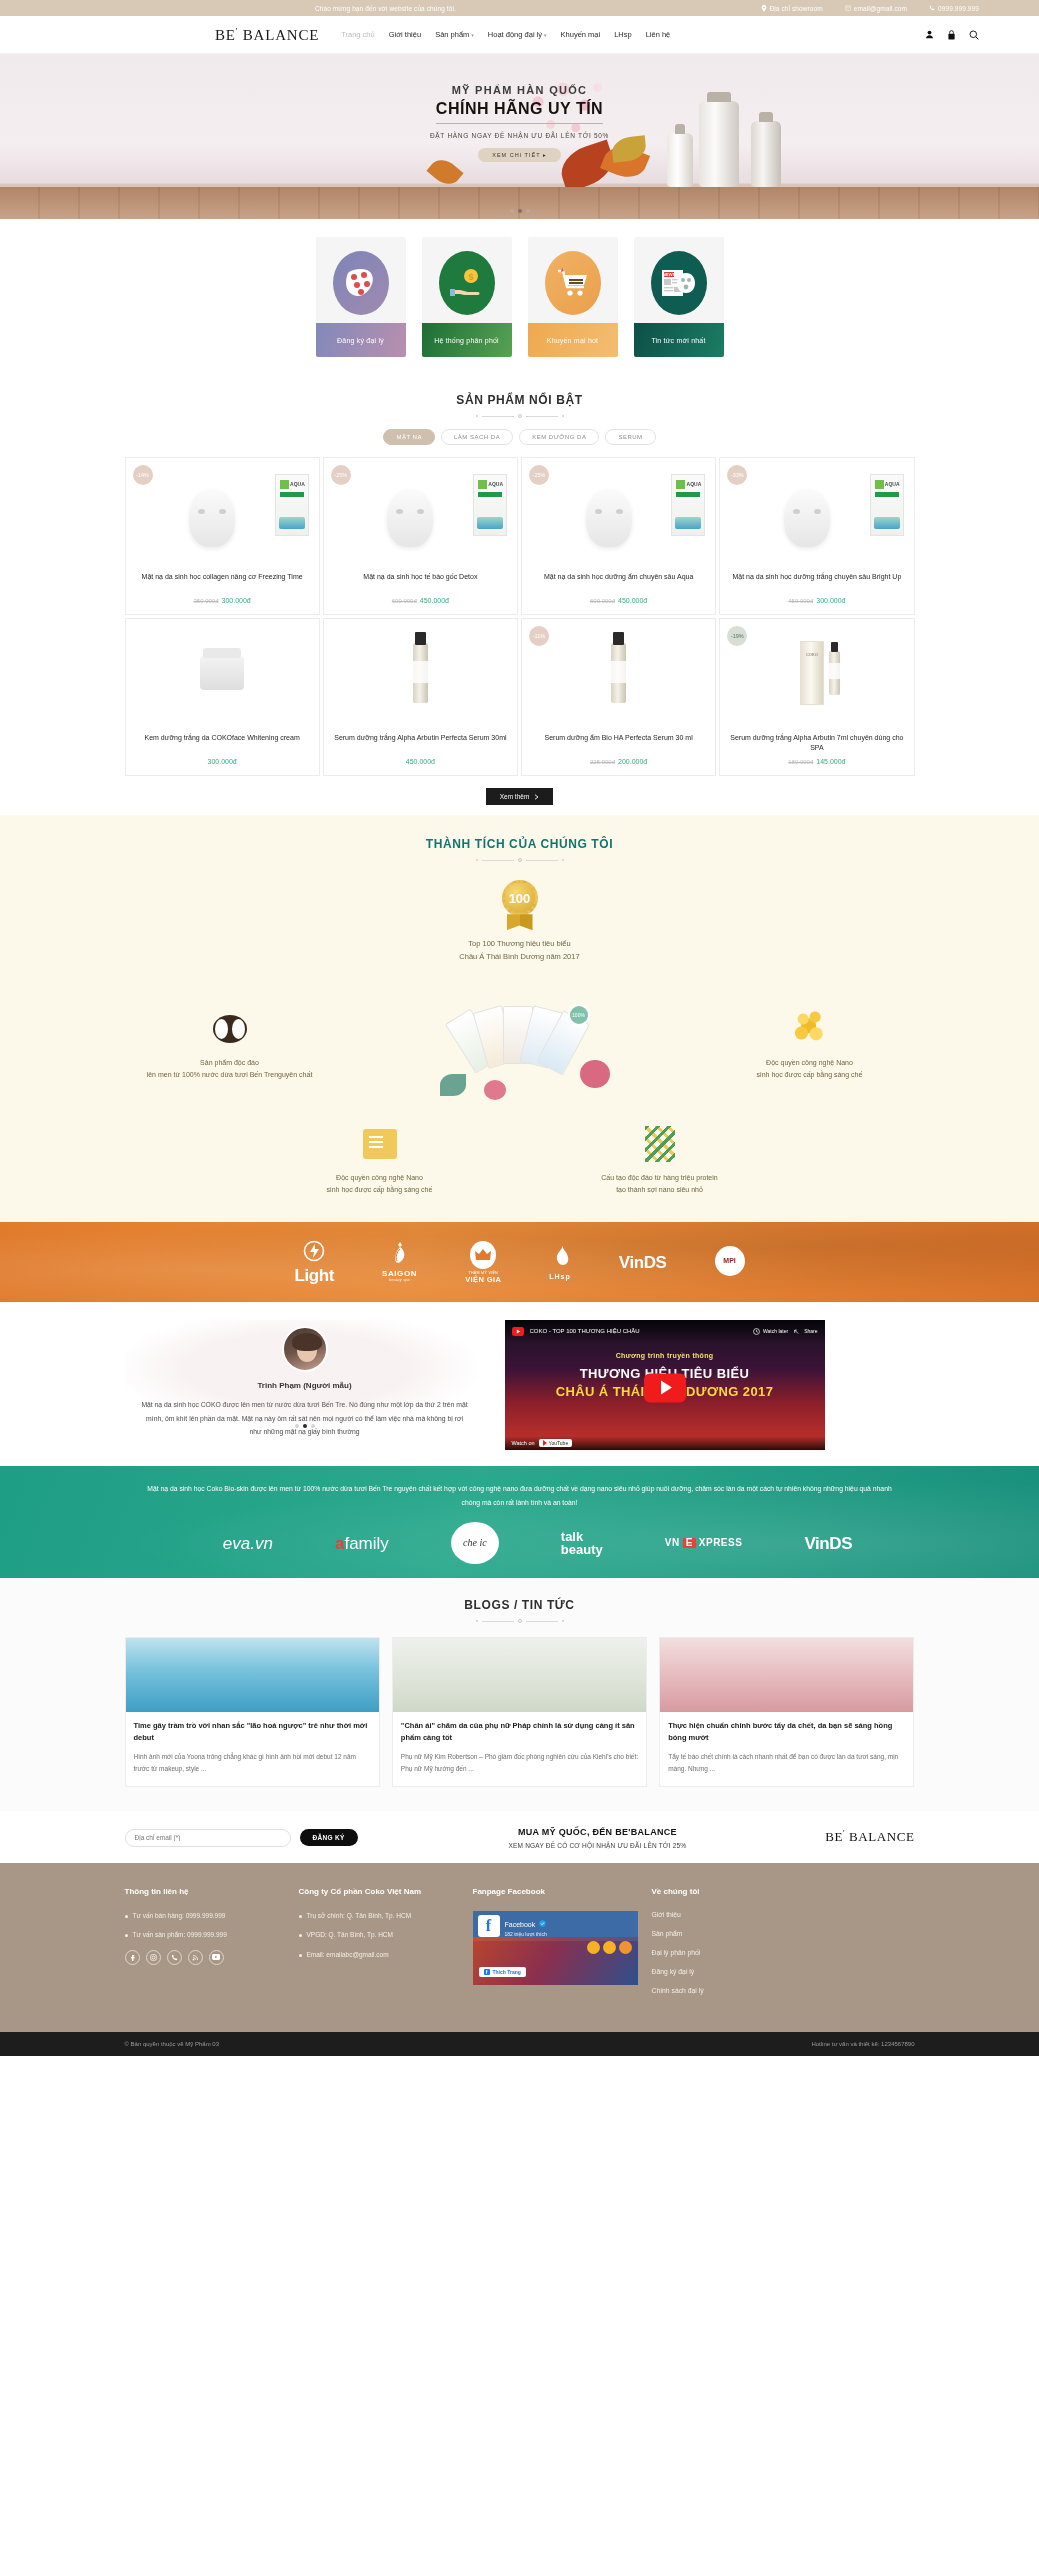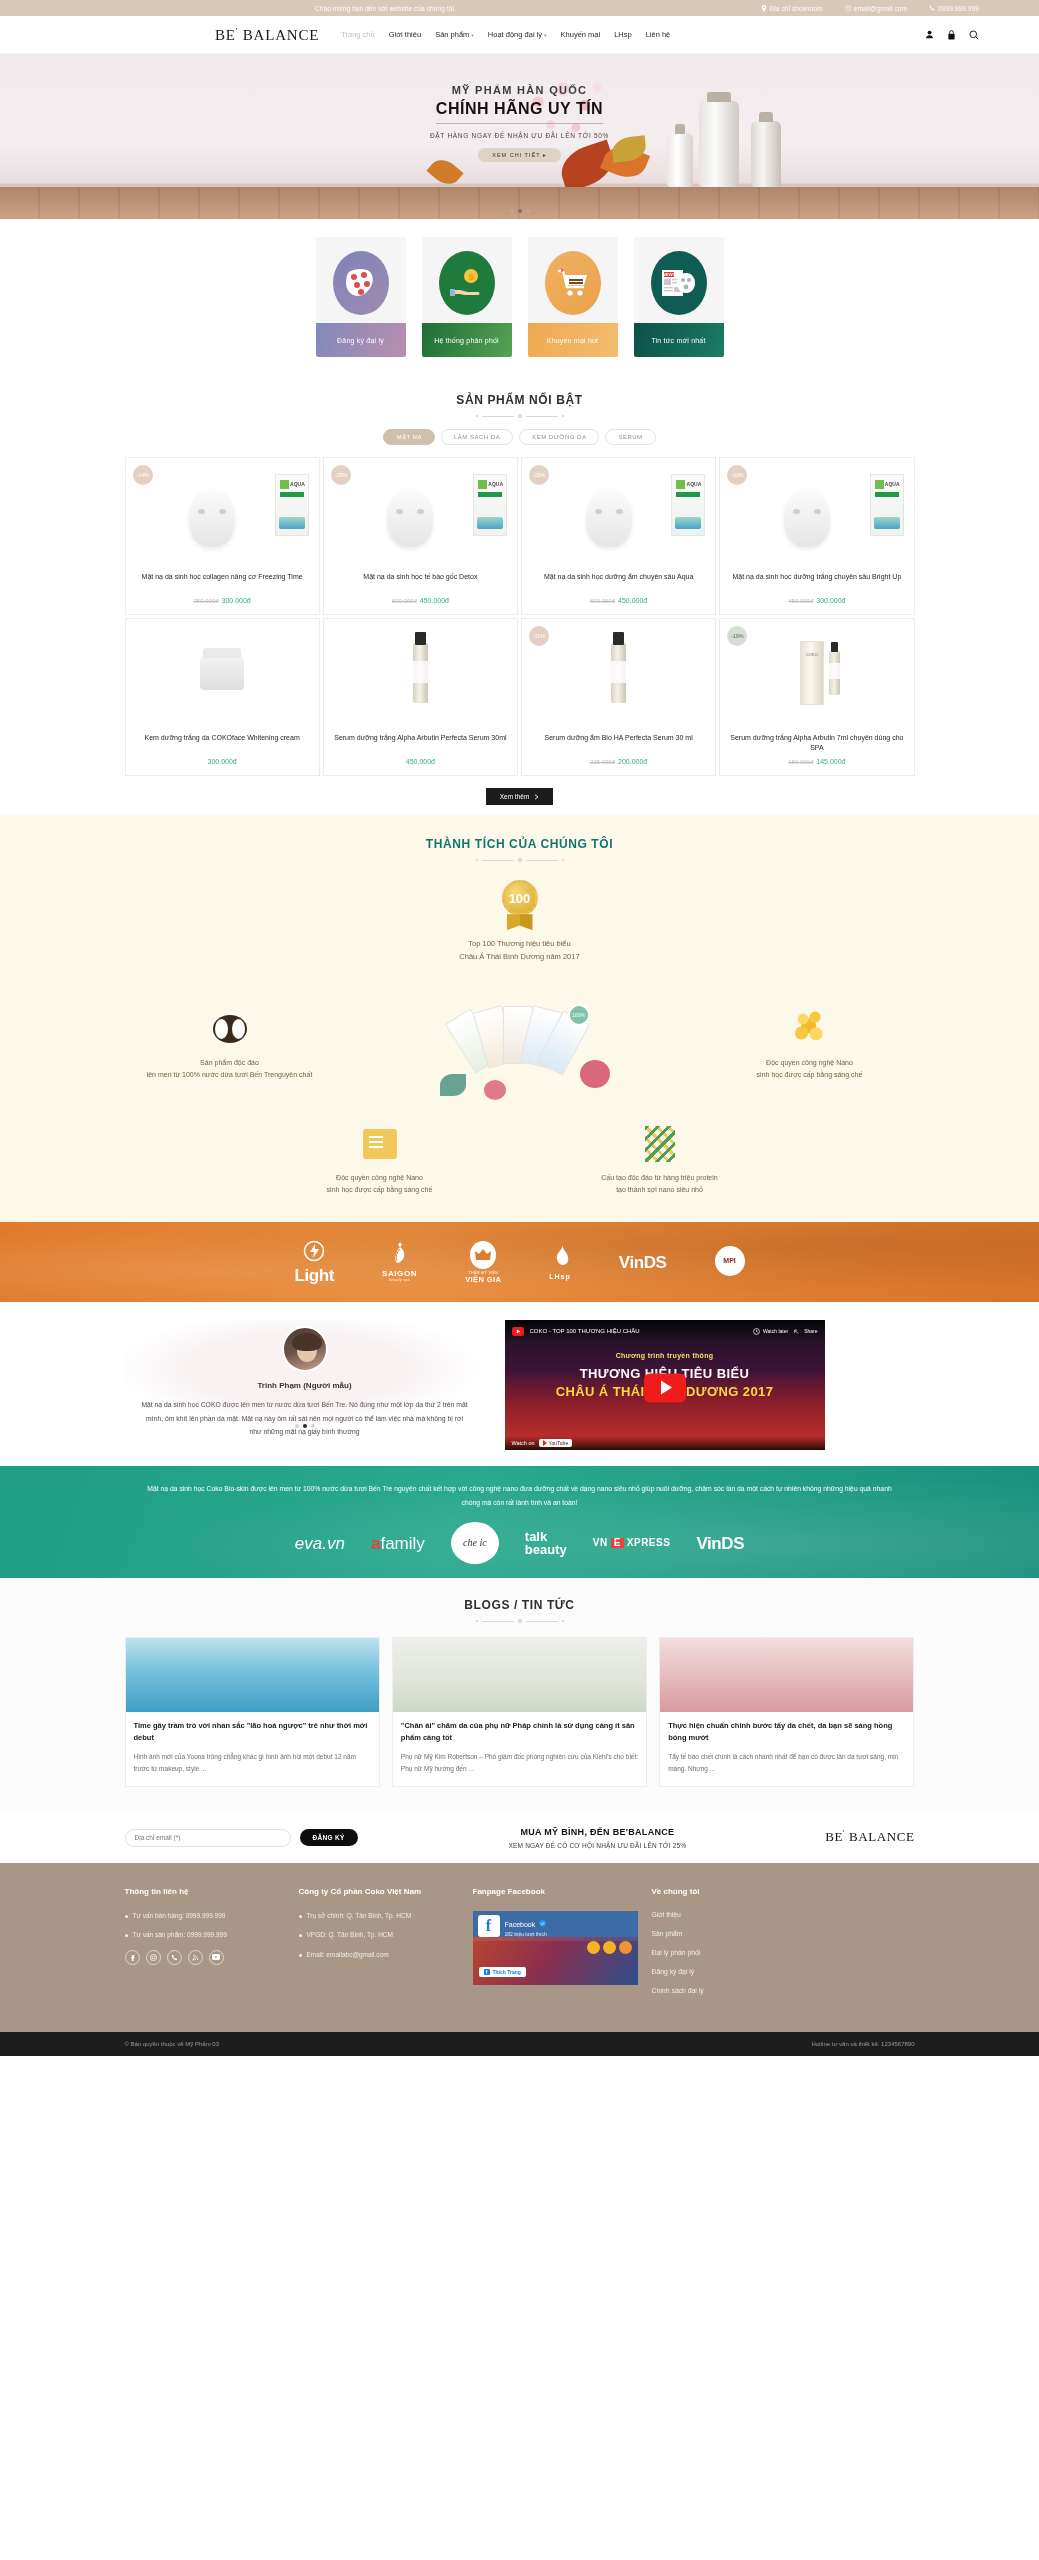--- a/index.html
+++ b/index.html
@@ -367,21 +367,21 @@
   .press {
     background: linear-gradient(110deg,#1f9e86,#2aa98d 45%,#18907c);
     padding: 16px 0 14px; color: #fff; position: relative; overflow: hidden;
   }
   .press:before {
     content:""; position:absolute; inset:0;
     background: radial-gradient(ellipse at 75% 70%, rgba(255,255,255,.12), transparent 60%);
   }
   .press-text { position: relative; text-align: center; font-size: 6.8px; line-height: 2; padding: 0 20px; }
   .press-logos { position: relative; display: flex; align-items: center; justify-content: center; gap: 26px; margin-top: 13px; }
-  .plg { line-height: 1; }
+  .plg { line-height: 1; margin-left: 36px; }
   .eva { font-size: 17px; font-style: italic; }
   .afam { font-size: 17px; color: #fff; font-weight: 400; }
   .afam b { color: #e8403b; font-weight: 800; }
   .cheic { width: 48px; height: 42px; border-radius: 50%; background: #fff; color: #333;
     display: flex; align-items: center; justify-content: center; font-family: "Liberation Serif", serif;
     font-style: italic; font-size: 10px; }
   .talk { font-size: 13px; font-weight: 800; line-height: 1.05; }
   .vnx { display: flex; align-items: center; gap: 3px; font-size: 10px; font-weight: 800; letter-spacing: .5px; }
   .vnx .box { background: #e8403b; color: #fff; padding: 0 3px; }
   .vinds2 { font-size: 17px; font-weight: 800; letter-spacing: -.4px; }
@@ -1029,21 +1029,21 @@
   </div>
 
   <div class="news">
     <div class="container">
       <div class="news-row">
         <div class="news-form">
           <input class="news-input" type="text" placeholder="Địa chỉ email (*)" style="">
           <button class="news-btn">ĐĂNG KÝ</button>
         </div>
         <div class="news-mid">
-          <div class="m1">MUA MỸ BÌNH, ĐẾN BE'BALANCE</div>
+          <div class="m1">MUA MỸ QUỐC, ĐẾN BE'BALANCE</div>
           <div class="m2">XEM NGAY ĐỂ CÓ CƠ HỘI NHẬN ƯU ĐÃI LÊN TỚI 25%</div>
         </div>
         <div class="news-logo">BE<span class="apos">'</span> BALANCE</div>
       </div>
     </div>
   </div>
 
   <div class="footer">
     <div class="container">
       <div class="fgrid">

